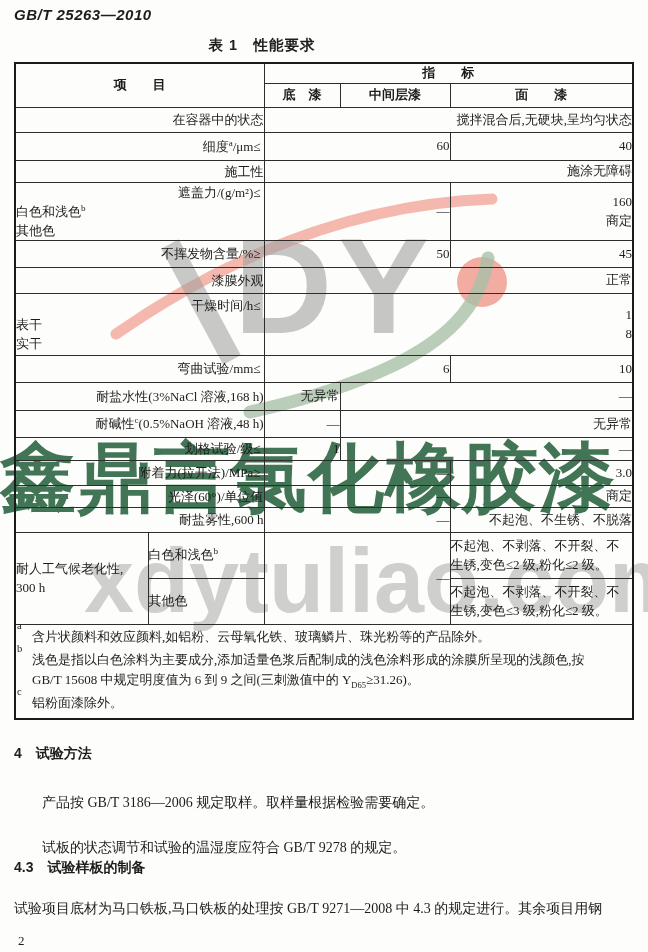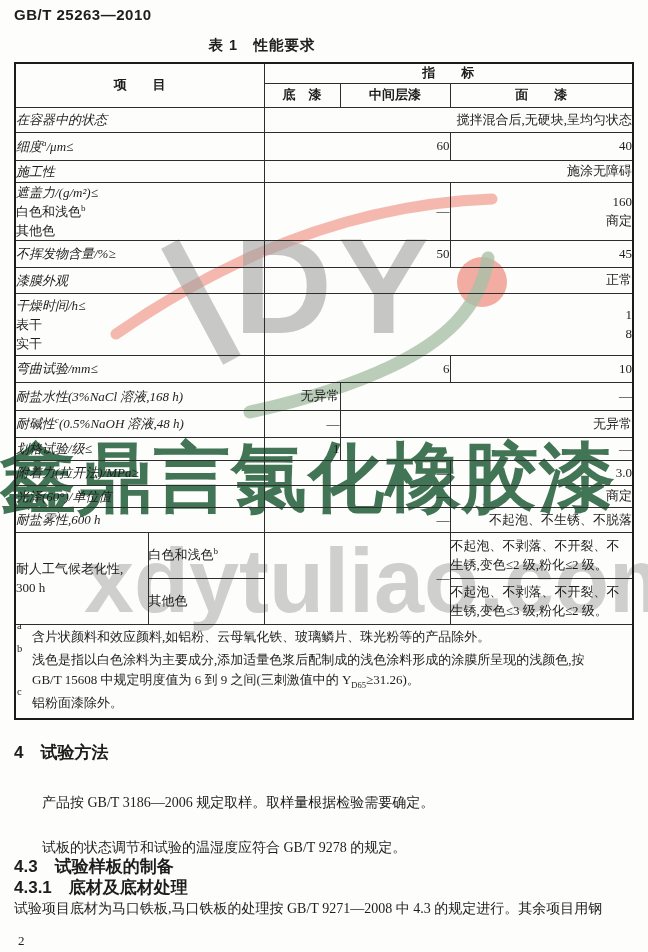--- a/index.html
+++ b/index.html
@@ -18,52 +18,52 @@
   .wm-url{
     position:absolute;left:84px;top:532px;
     font-family:"Liberation Sans",sans-serif;font-weight:bold;
     font-size:90px;line-height:98px;
     color:#c7c7c7;opacity:.85;white-space:nowrap;
   }
   .content{position:absolute;inset:0;z-index:1;}
   .doc-number{
     position:absolute;left:14px;top:6px;
     font-family:"Liberation Sans",sans-serif;font-weight:bold;
-    font-size:15px;letter-spacing:.5px;
+    font-size:15px;letter-spacing:.5px;font-style:italic;
   }
   .table-title{
     position:absolute;left:0;top:36px;width:524px;text-align:center;
     font-family:"Liberation Sans",sans-serif;font-weight:bold;font-size:14.5px;letter-spacing:1px;
   }
   table.perf{
     position:absolute;left:14px;top:62px;width:618px;
     border-collapse:collapse;table-layout:fixed;
     border:2px solid #1b1b1b;background:transparent;
   }
   table.perf td{
     border:1px solid #2d2d2d;font-size:13px;padding:0;
     vertical-align:middle;background:transparent;
   }
   td.hc{text-align:center;font-weight:bold;font-size:13px;}
   td.lcell{padding:2px 6px 2px 8px;}
   td.sub{padding-left:8px;}
-  .lr{display:flex;justify-content:flex-start;align-items:flex-start;line-height:19px;font-style:italic;}
+  .lr{display:flex;justify-content:flex-end;align-items:flex-start;line-height:19px;}
   .sym{padding-right:3px;font-size:13px;}
   .lline{line-height:19px;}
   td.val{text-align:right;line-height:18px;}
   td.vb{vertical-align:bottom;padding-bottom:3px;}
   td.vb div{line-height:19px;}
   td.wrapcell{font-size:12px;line-height:19px;padding:2px 8px;text-align:left;}
   sup{font-size:9px;line-height:0;}
   sub.fnsub{font-size:8.5px;line-height:0;}
   td.fncell{font-size:12.5px;line-height:20px;padding:8px 12px 4px 16px;vertical-align:top;}
   .fnline{position:relative;padding-left:16px;margin-bottom:3px;}
   .fnm{position:absolute;left:1px;top:-1px;font-size:10.5px;}
   .bsec{position:absolute;left:14px;width:622px;font-size:14px;}
-  .h-sans{font-family:"Liberation Sans",sans-serif;font-weight:bold;font-size:17px;line-height:16px;}
+  .h-sans{font-family:"Liberation Sans",sans-serif;font-weight:bold;font-size:14px;line-height:16px;}
   .para{line-height:21px;text-indent:2em;}
   .para2{line-height:20.5px;}
   .ind{text-indent:2em;}
   .page-number{position:absolute;left:18px;top:933px;font-size:13px;}
 </style>
 </head>
 <body>
 
 <div class="wm-layer">
   <svg width="648" height="952" viewBox="0 0 648 952">
@@ -275,18 +275,17 @@
         <div class="fnline"><sup class="fnm">c</sup><span>铝粉面漆除外。</span></div>
       </td>
     </tr>
   </tbody>
     </table>
 
   <div class="bsec h-sans" style="top:745px">4　试验方法</div>
   <div class="bsec para" style="top:792px">产品按 GB/T 3186—2006 规定取样。取样量根据检验需要确定。</div>
   <div class="bsec para" style="top:837px">试板的状态调节和试验的温湿度应符合 GB/T 9278 的规定。</div>
   <div class="bsec h-sans" style="top:859px">4.3　试验样板的制备</div>
-  <div class="bsec h-sans" style="top:880px">4.3.1　底材及底材处理</div>
   <div class="bsec para2" style="top:899px">
     <div>试验项目底材为马口铁板,马口铁板的处理按 GB/T 9271—2008 中 4.3 的规定进行。其余项目用钢</div>
   </div>
   <div class="page-number">2</div>
 </div>
 
 </body></html>

